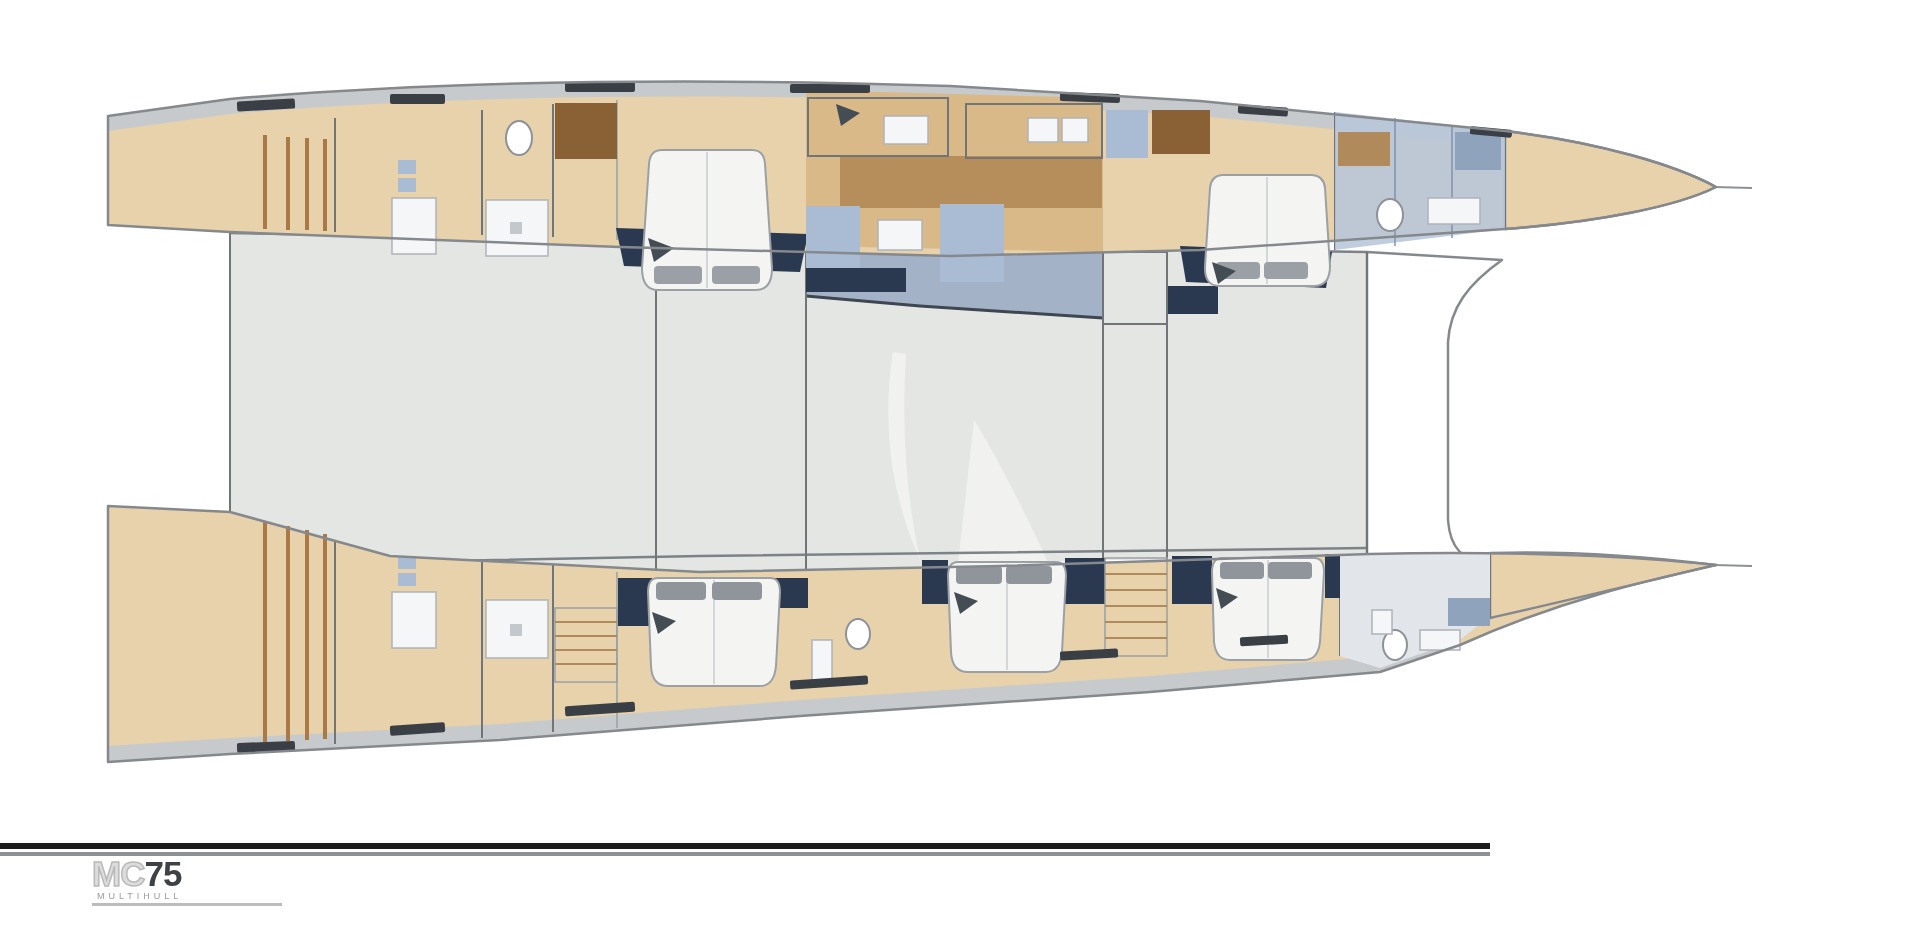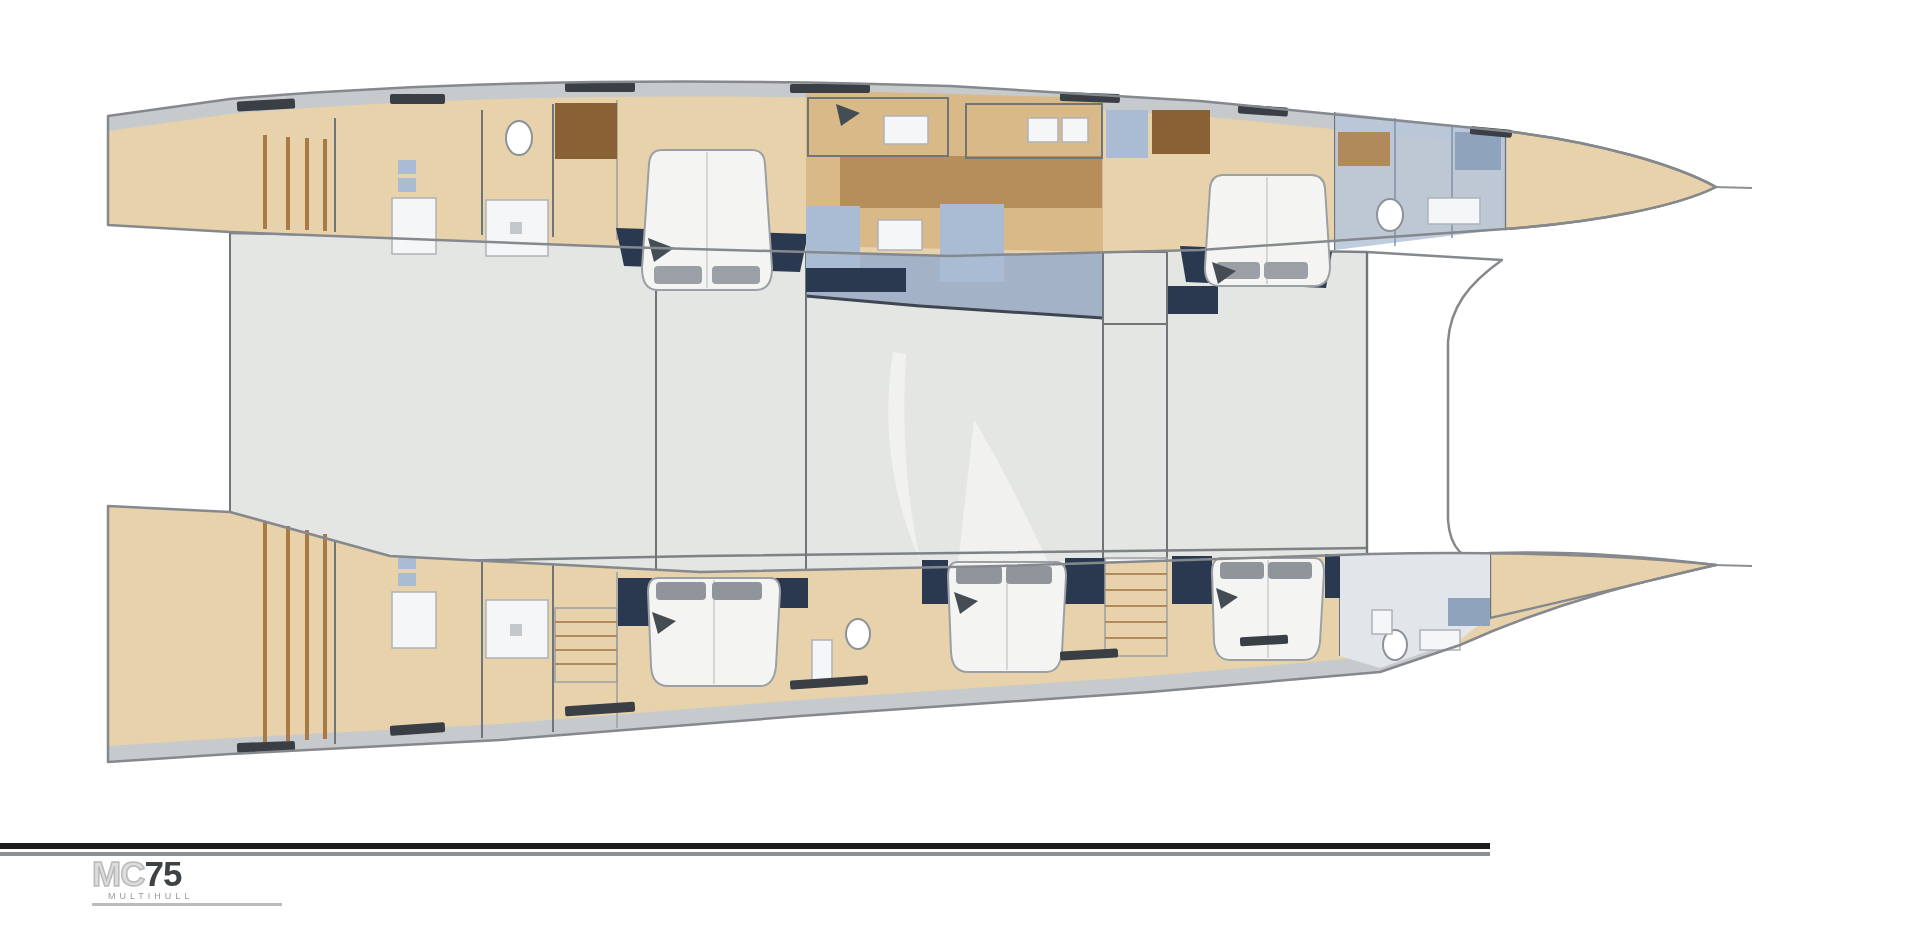--- a/index.html
+++ b/index.html
@@ -38,21 +38,21 @@
   .s-panel{stroke:#7f93ad;stroke-width:1.5;}
   .s-mid{stroke:#c9cdd0;stroke-width:1.5;}
 
   
   .rule-dark{position:absolute;left:0;top:843px;width:1490px;height:6px;background:var(--rule-dark);}
   .rule-gray{position:absolute;left:0;top:852px;width:1490px;height:4px;background:var(--rule-gray);}
   .logo{position:absolute;left:92px;top:856px;line-height:1;}
   .logo-row{font-weight:bold;font-size:35px;letter-spacing:-1px;font-family:"Liberation Sans",sans-serif;}
   .logo-brand{color:var(--logo-light);-webkit-text-stroke:1.5px #b9b9b9;}
   .logo-model{color:var(--logo-dark);}
-  .logo-sub{font-size:9px;letter-spacing:4px;color:var(--logo-sub);margin-top:1px;margin-left:16px;}
+  .logo-sub{font-size:9px;letter-spacing:4px;color:var(--logo-sub);margin-top:1px;margin-left:5px;}
   .logo-underline{width:190px;height:3px;background:#bcbcbc;margin-top:2px;}
 </style>
 </head>
 <body style="background: rgb(255, 255, 255);">
 
 <svg id="plan" viewBox="0 0 1920 926">
 
   <g>
     <polygon class="f-saloon" points="230,230 660,242 1103,252 1367,252 1367,560 1103,560 620,577 390,560 230,514"></polygon>
 

